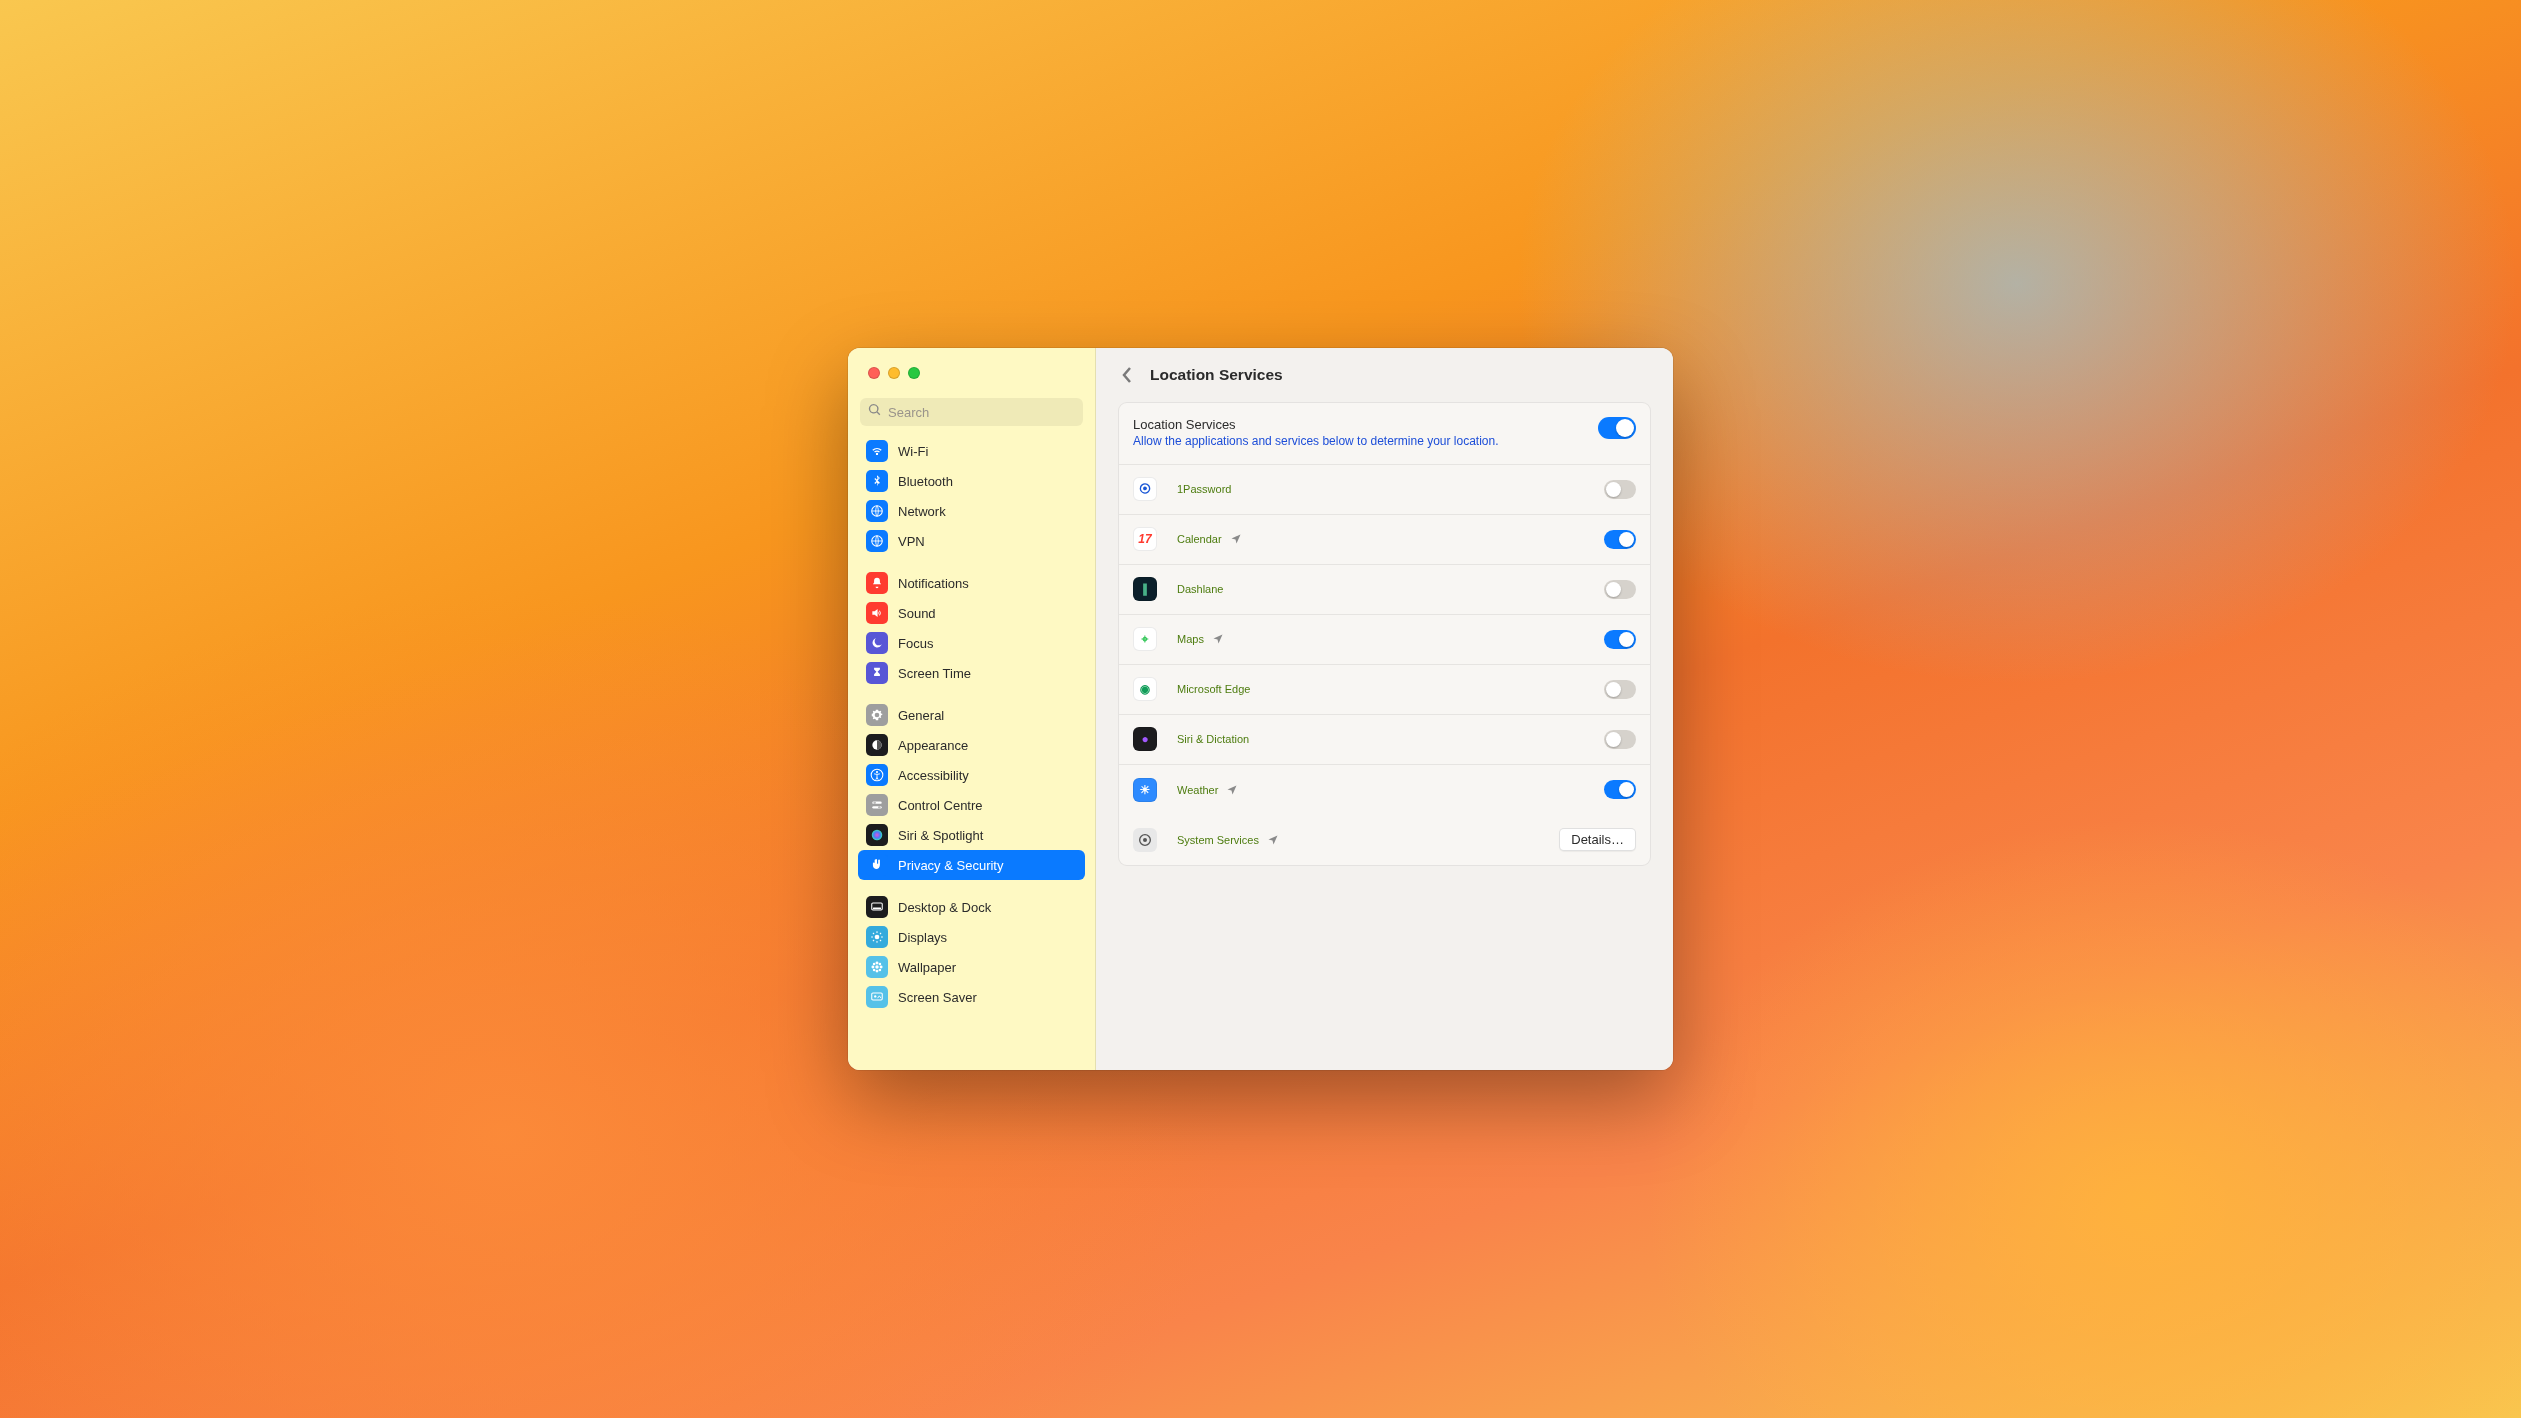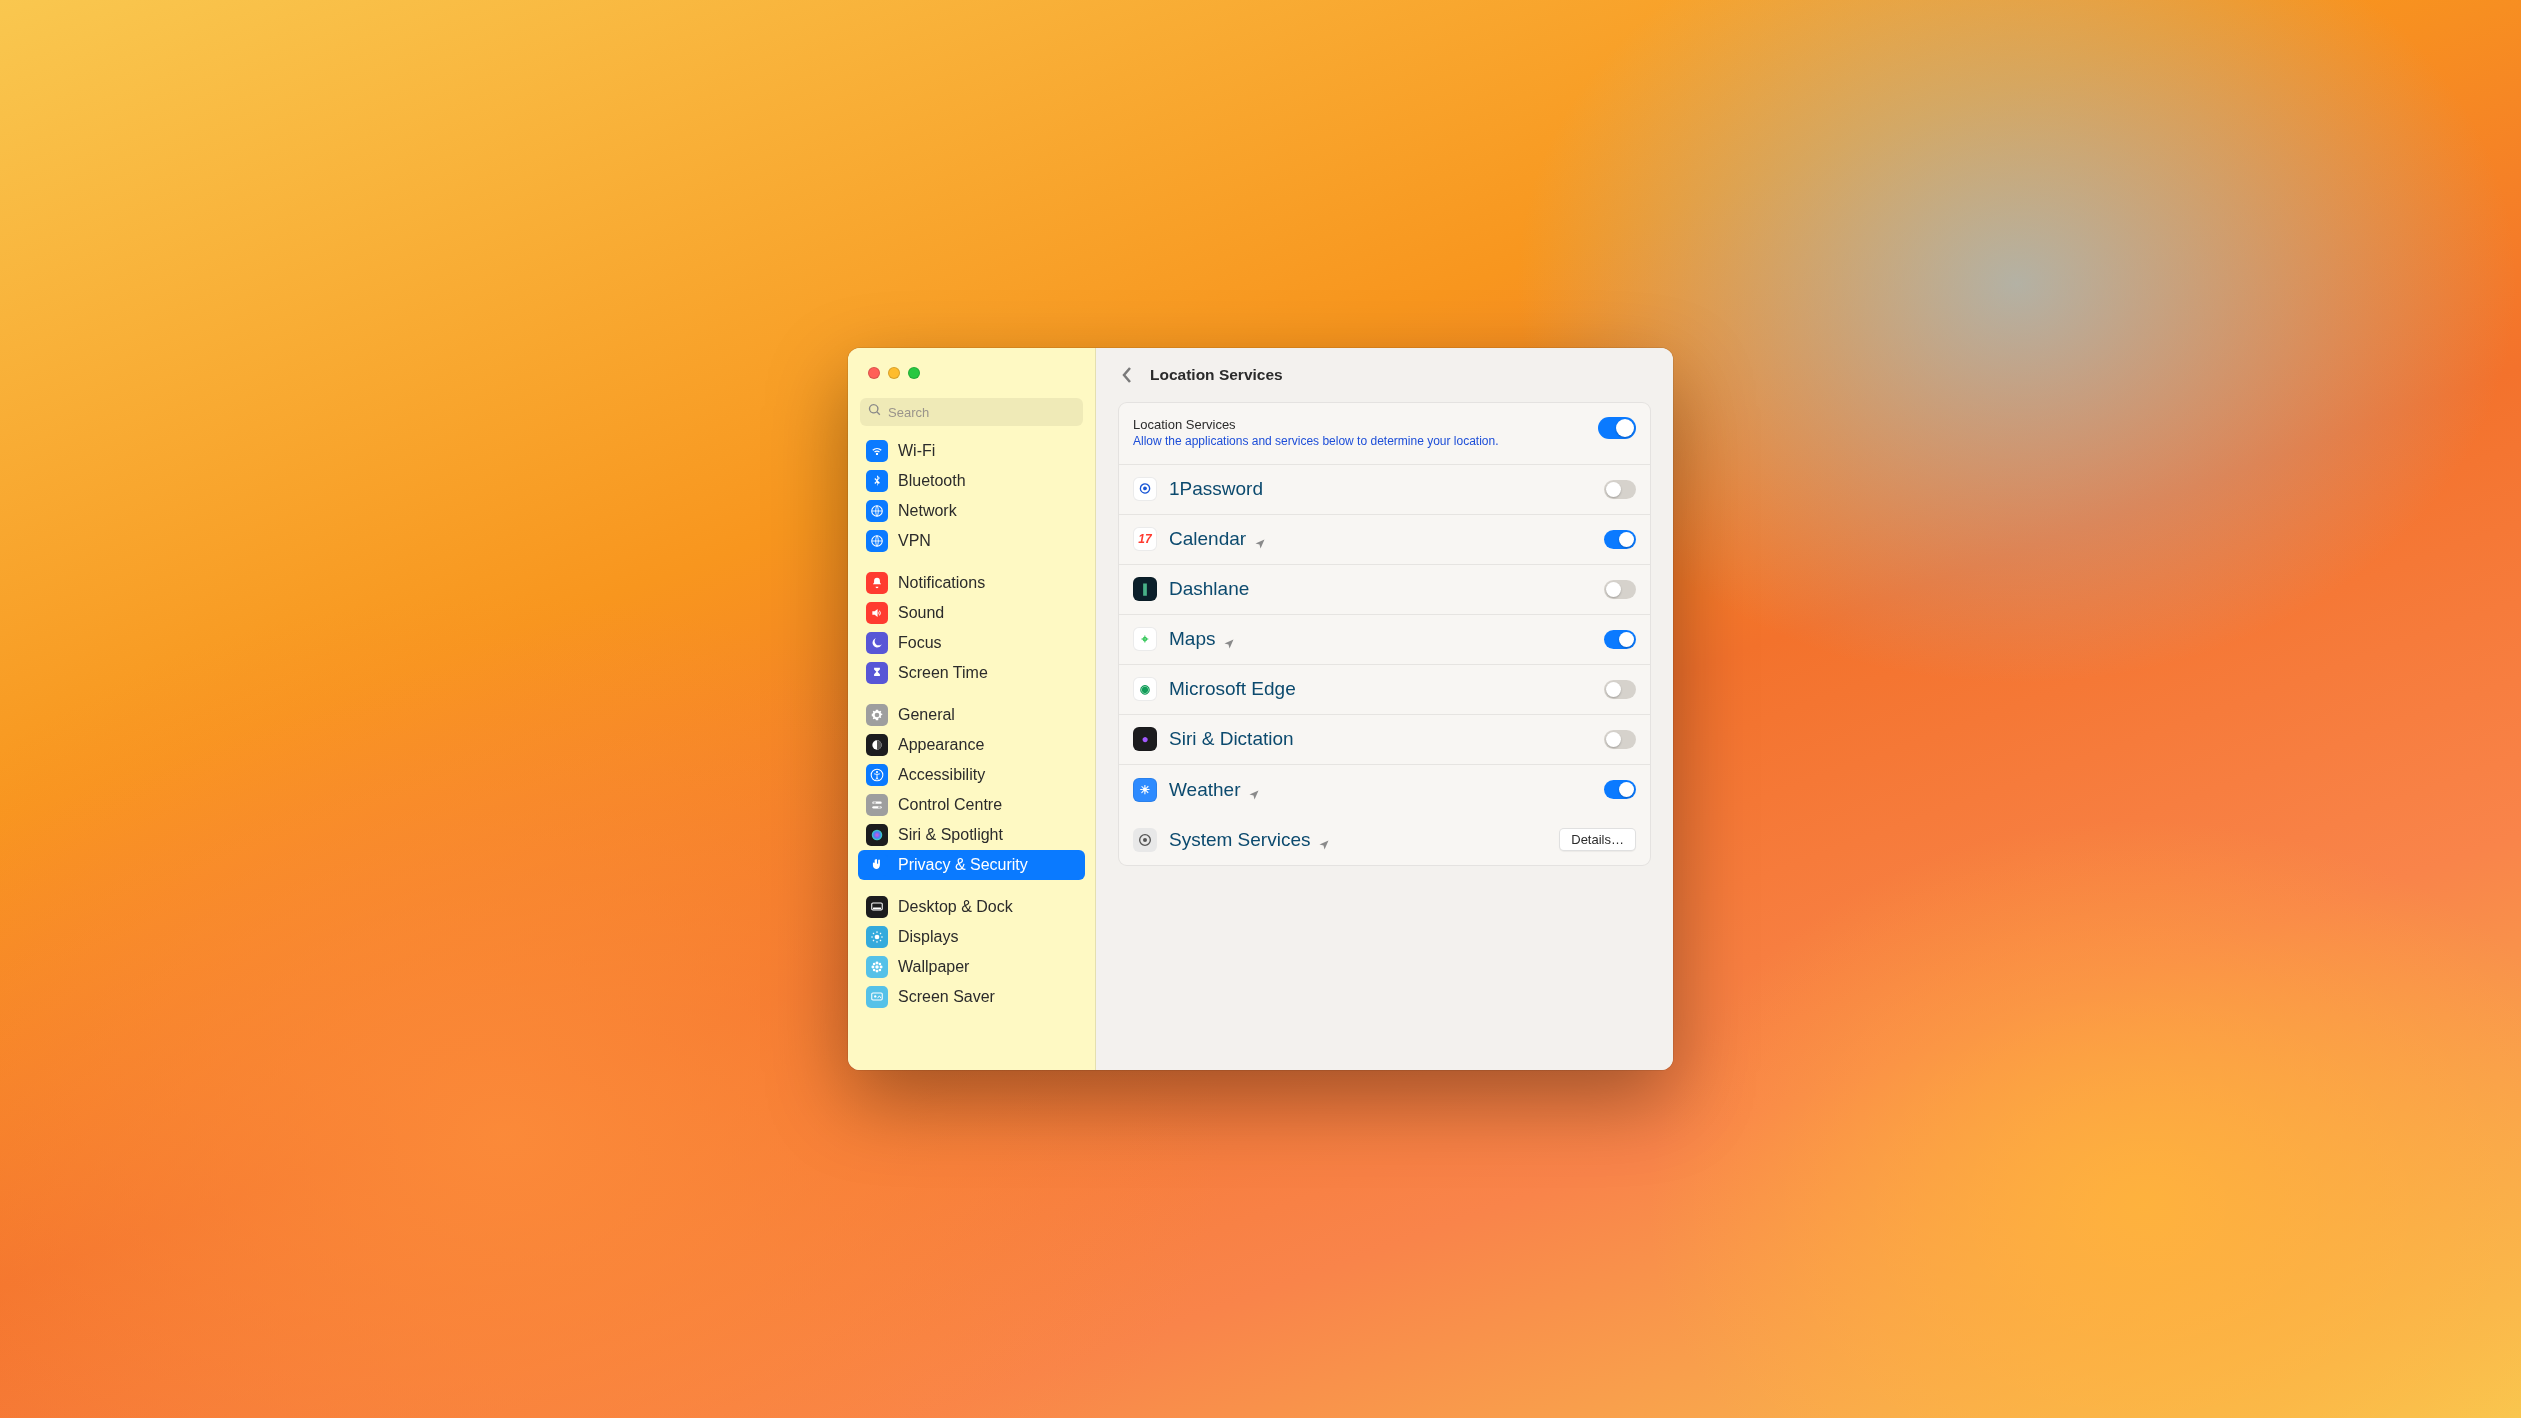--- a/index.html
+++ b/index.html
@@ -76,21 +76,21 @@
     overflow-y: auto;
     padding: 0 10px 10px 10px;
   }
   .side-group { margin-top: 12px; }
   .side-group:first-child { margin-top: 0; }
   .side-item {
     display: flex; align-items: center;
     gap: 10px;
     padding: 4px 8px;
     border-radius: 6px;
-    font-size: 16px;
+    font-size: 13px;
     color: #2b2b2b;
     cursor: default;
     min-height: 28px;
   }
   .side-item.selected {
     background: #0a7aff;
     color: #fff;
   }
   .side-icon {
     width: 22px; height: 22px;
@@ -149,21 +149,21 @@
   .row-title { font-size: 13px; color: #2b2b2b; margin-bottom: 2px; }
   .row-sub { font-size: 12px; color: #1d4ed8; line-height: 1.3; }
   .app-icon {
     width: 24px; height: 24px;
     border-radius: 6px;
     display: flex; align-items: center; justify-content: center;
     font-size: 12px;
     font-weight: 600;
     flex-shrink: 0;
   }
-  .app-name { font-size: 19px; color: #0c4a6e; flex: 1; display: flex; align-items: center; gap: 8px; }
+  .app-name { font-size: 11px; color: #4d7c0f; flex: 1; display: flex; align-items: center; gap: 8px; margin-left: 8px; }
   .loc-arrow {
     width: 12px; height: 12px;
   }
   .loc-arrow svg { width: 12px; height: 12px; fill: #8a8a8a; }
   
   .toggle {
     width: 38px; height: 22px;
     border-radius: 11px;
     position: relative;
     flex-shrink: 0;

